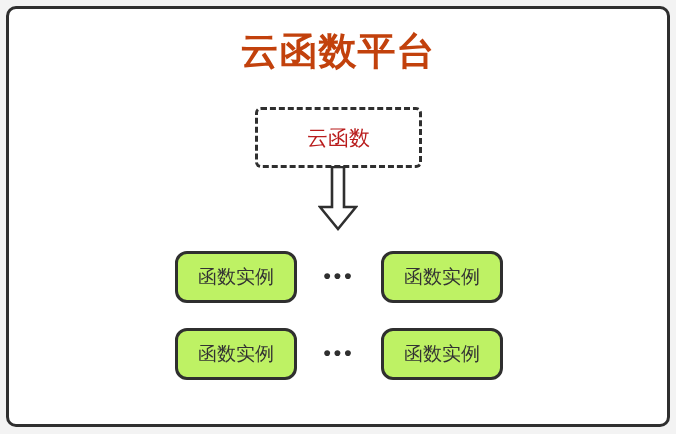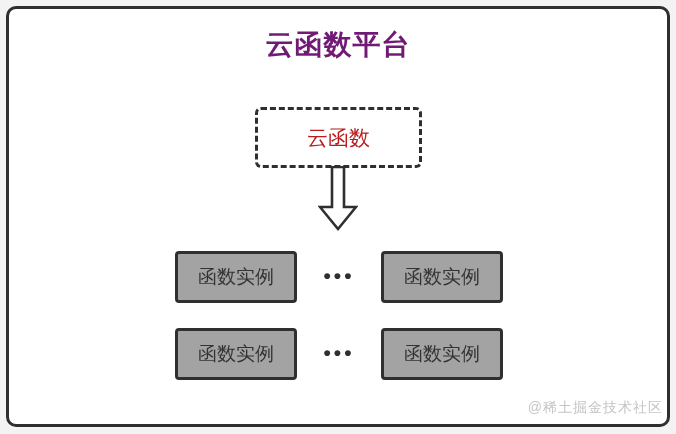--- a/index.html
+++ b/index.html
@@ -26,23 +26,23 @@
     background: #ffffff;
     border: 3px solid #2f2f2f;
     border-radius: 10px;
   }
   .title {
     position: absolute;
     left: 0;
     top: 26px;
     width: 676px;
     text-align: center;
-    font-size: 28px;
+    font-size: 38px;
     font-weight: bold;
-    color: #701a75;
+    color: #c2410c;
     letter-spacing: 1px;
   }
   .dashed-box {
     position: absolute;
     left: 255px;
     top: 107px;
     width: 167px;
     height: 61px;
     box-sizing: border-box;
     border: 3px dashed #2f2f2f;
@@ -60,22 +60,22 @@
     top: 166px;
     width: 40px;
     height: 66px;
   }
   .node-box {
     position: absolute;
     width: 122px;
     height: 52px;
     box-sizing: border-box;
     border: 3px solid #2f2f2f;
-    border-radius: 4px;
-    background: #a3a3a3;
+    border-radius: 12px;
+    background: #bef264;
     display: flex;
     align-items: center;
     justify-content: center;
     font-size: 19px;
     color: #333333;
   }
   .box-r1-l { left: 175px; top: 251px; }
   .box-r1-r { left: 381px; top: 251px; }
   .box-r2-l { left: 175px; top: 328px; }
   .box-r2-r { left: 381px; top: 328px; }
@@ -130,15 +130,14 @@
   <div class="node-box box-r2-l">
     <span>函数实例</span>
   </div>
 
   <div class="dots dots-r2">•••</div>
 
   <div class="node-box box-r2-r">
     <span>函数实例</span>
   </div>
 
-  <div class="watermark">@稀土掘金技术社区</div>
 
 </div>
 
 </body></html>

